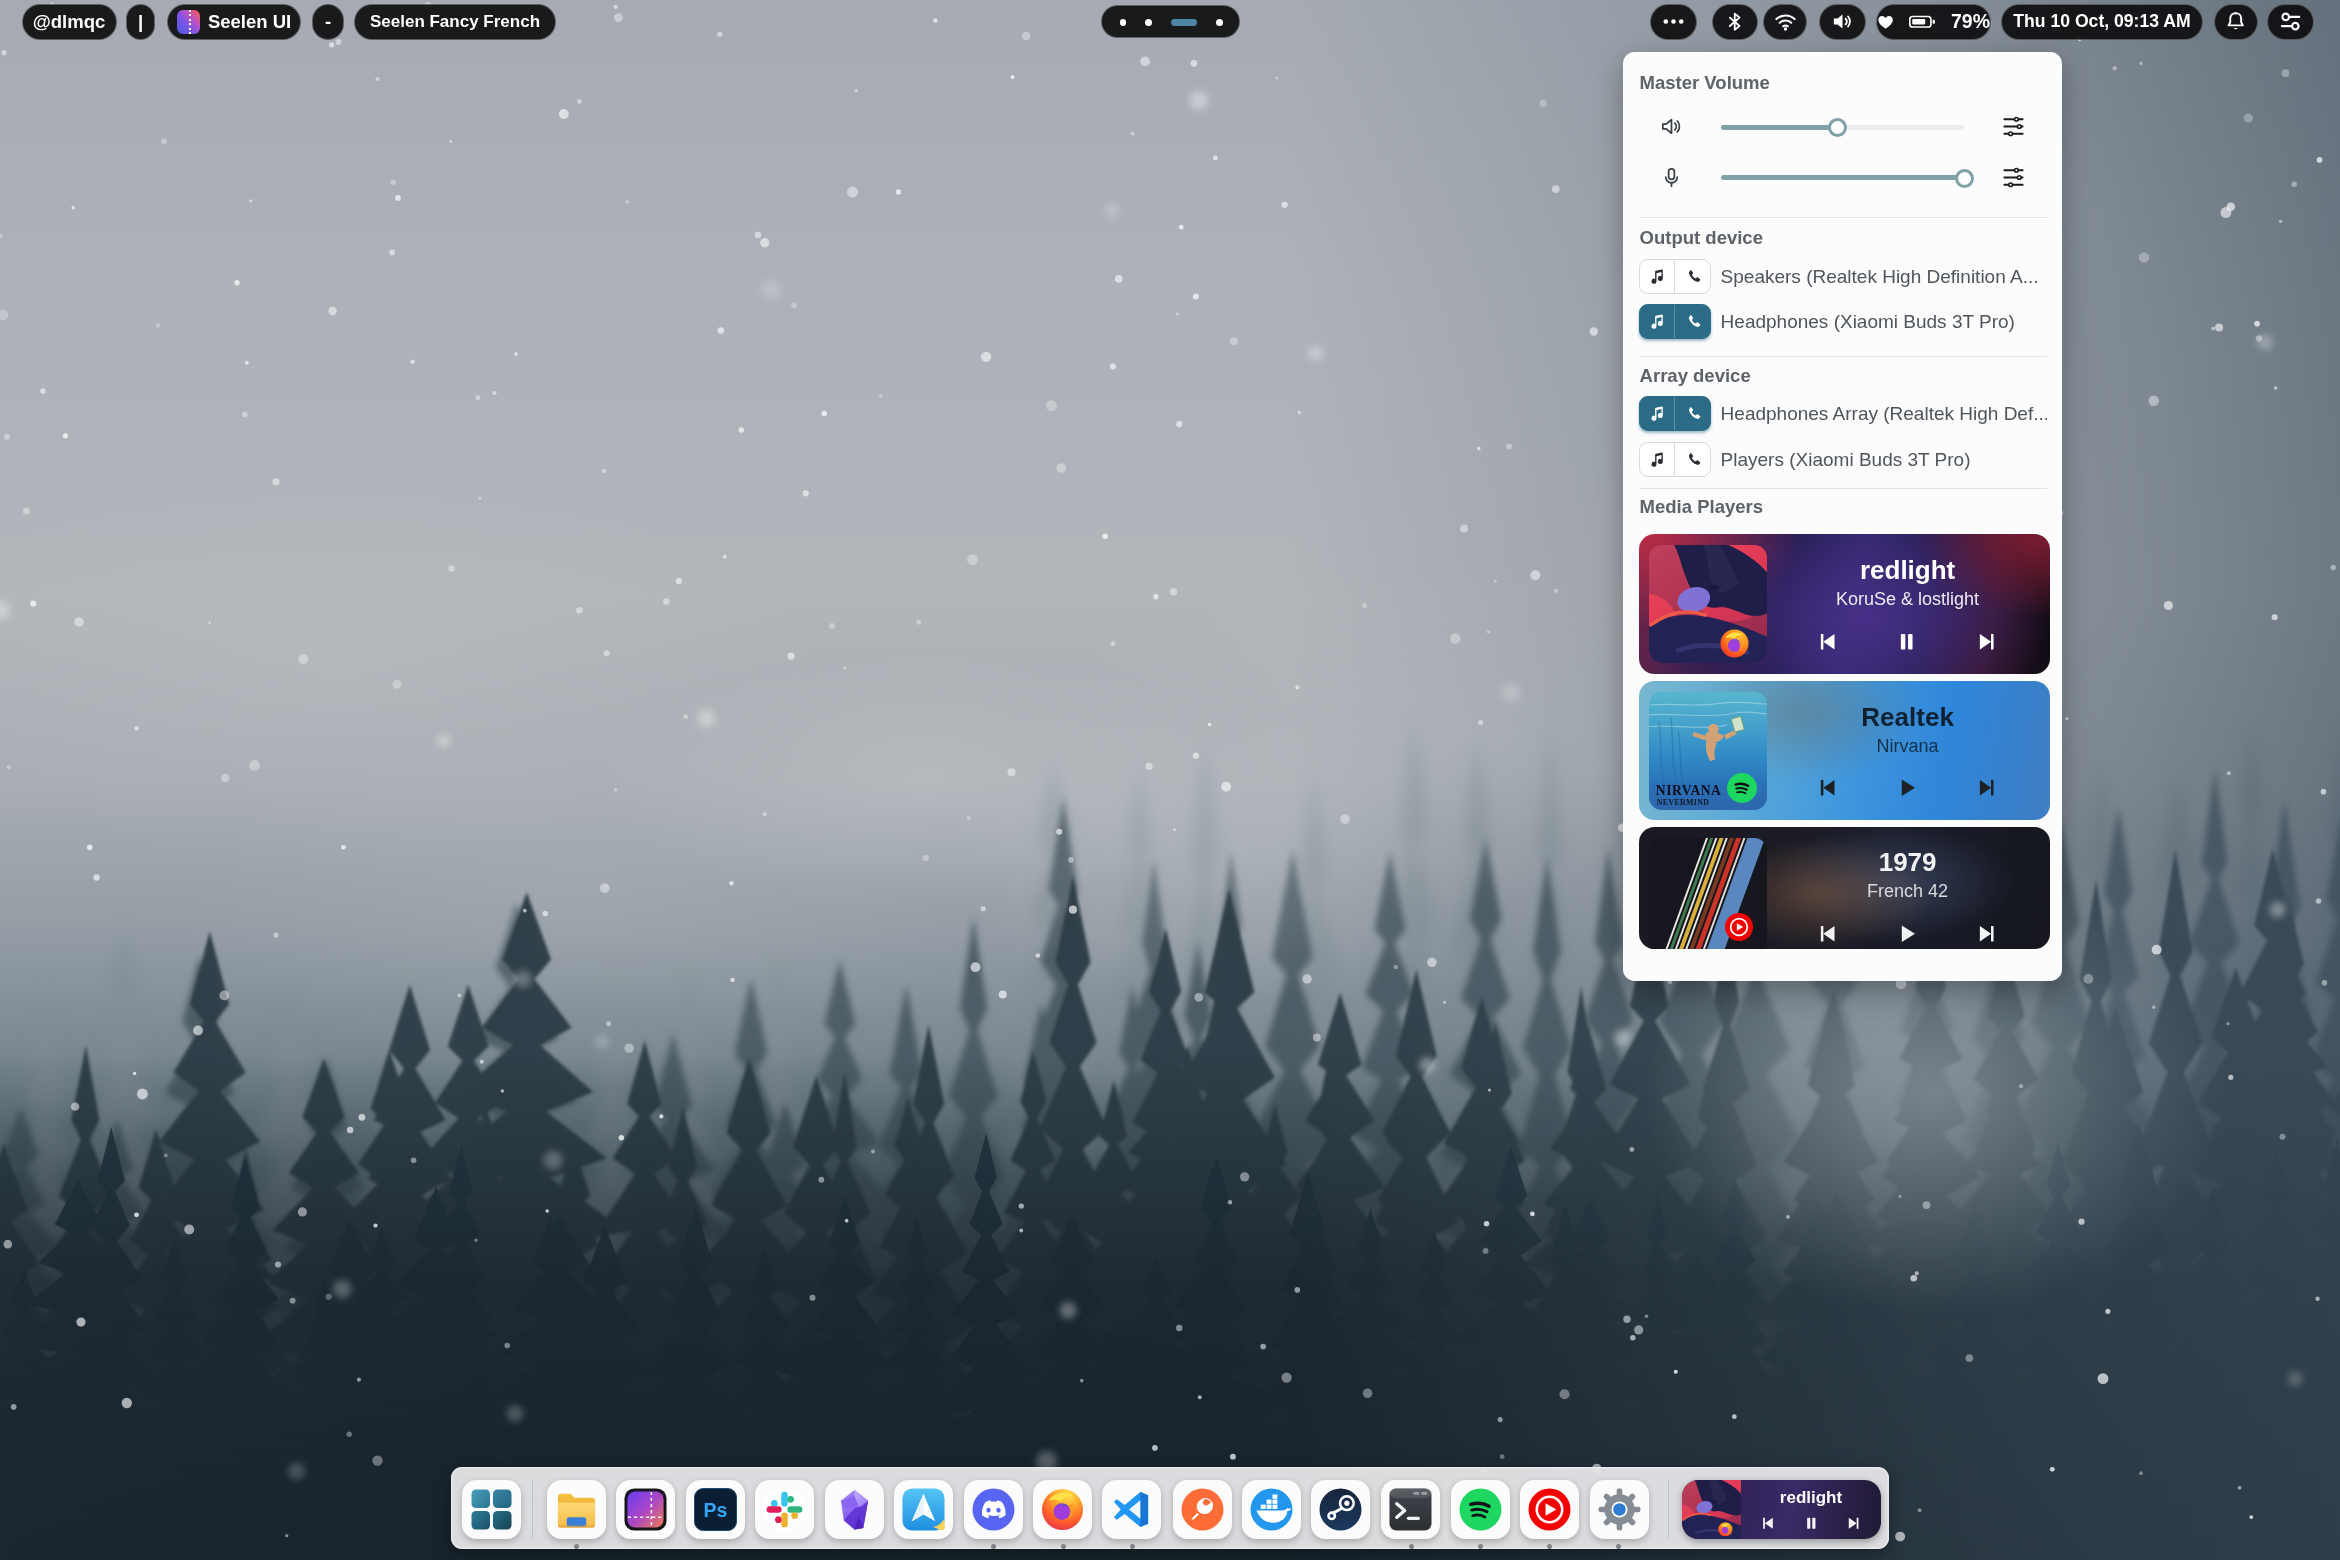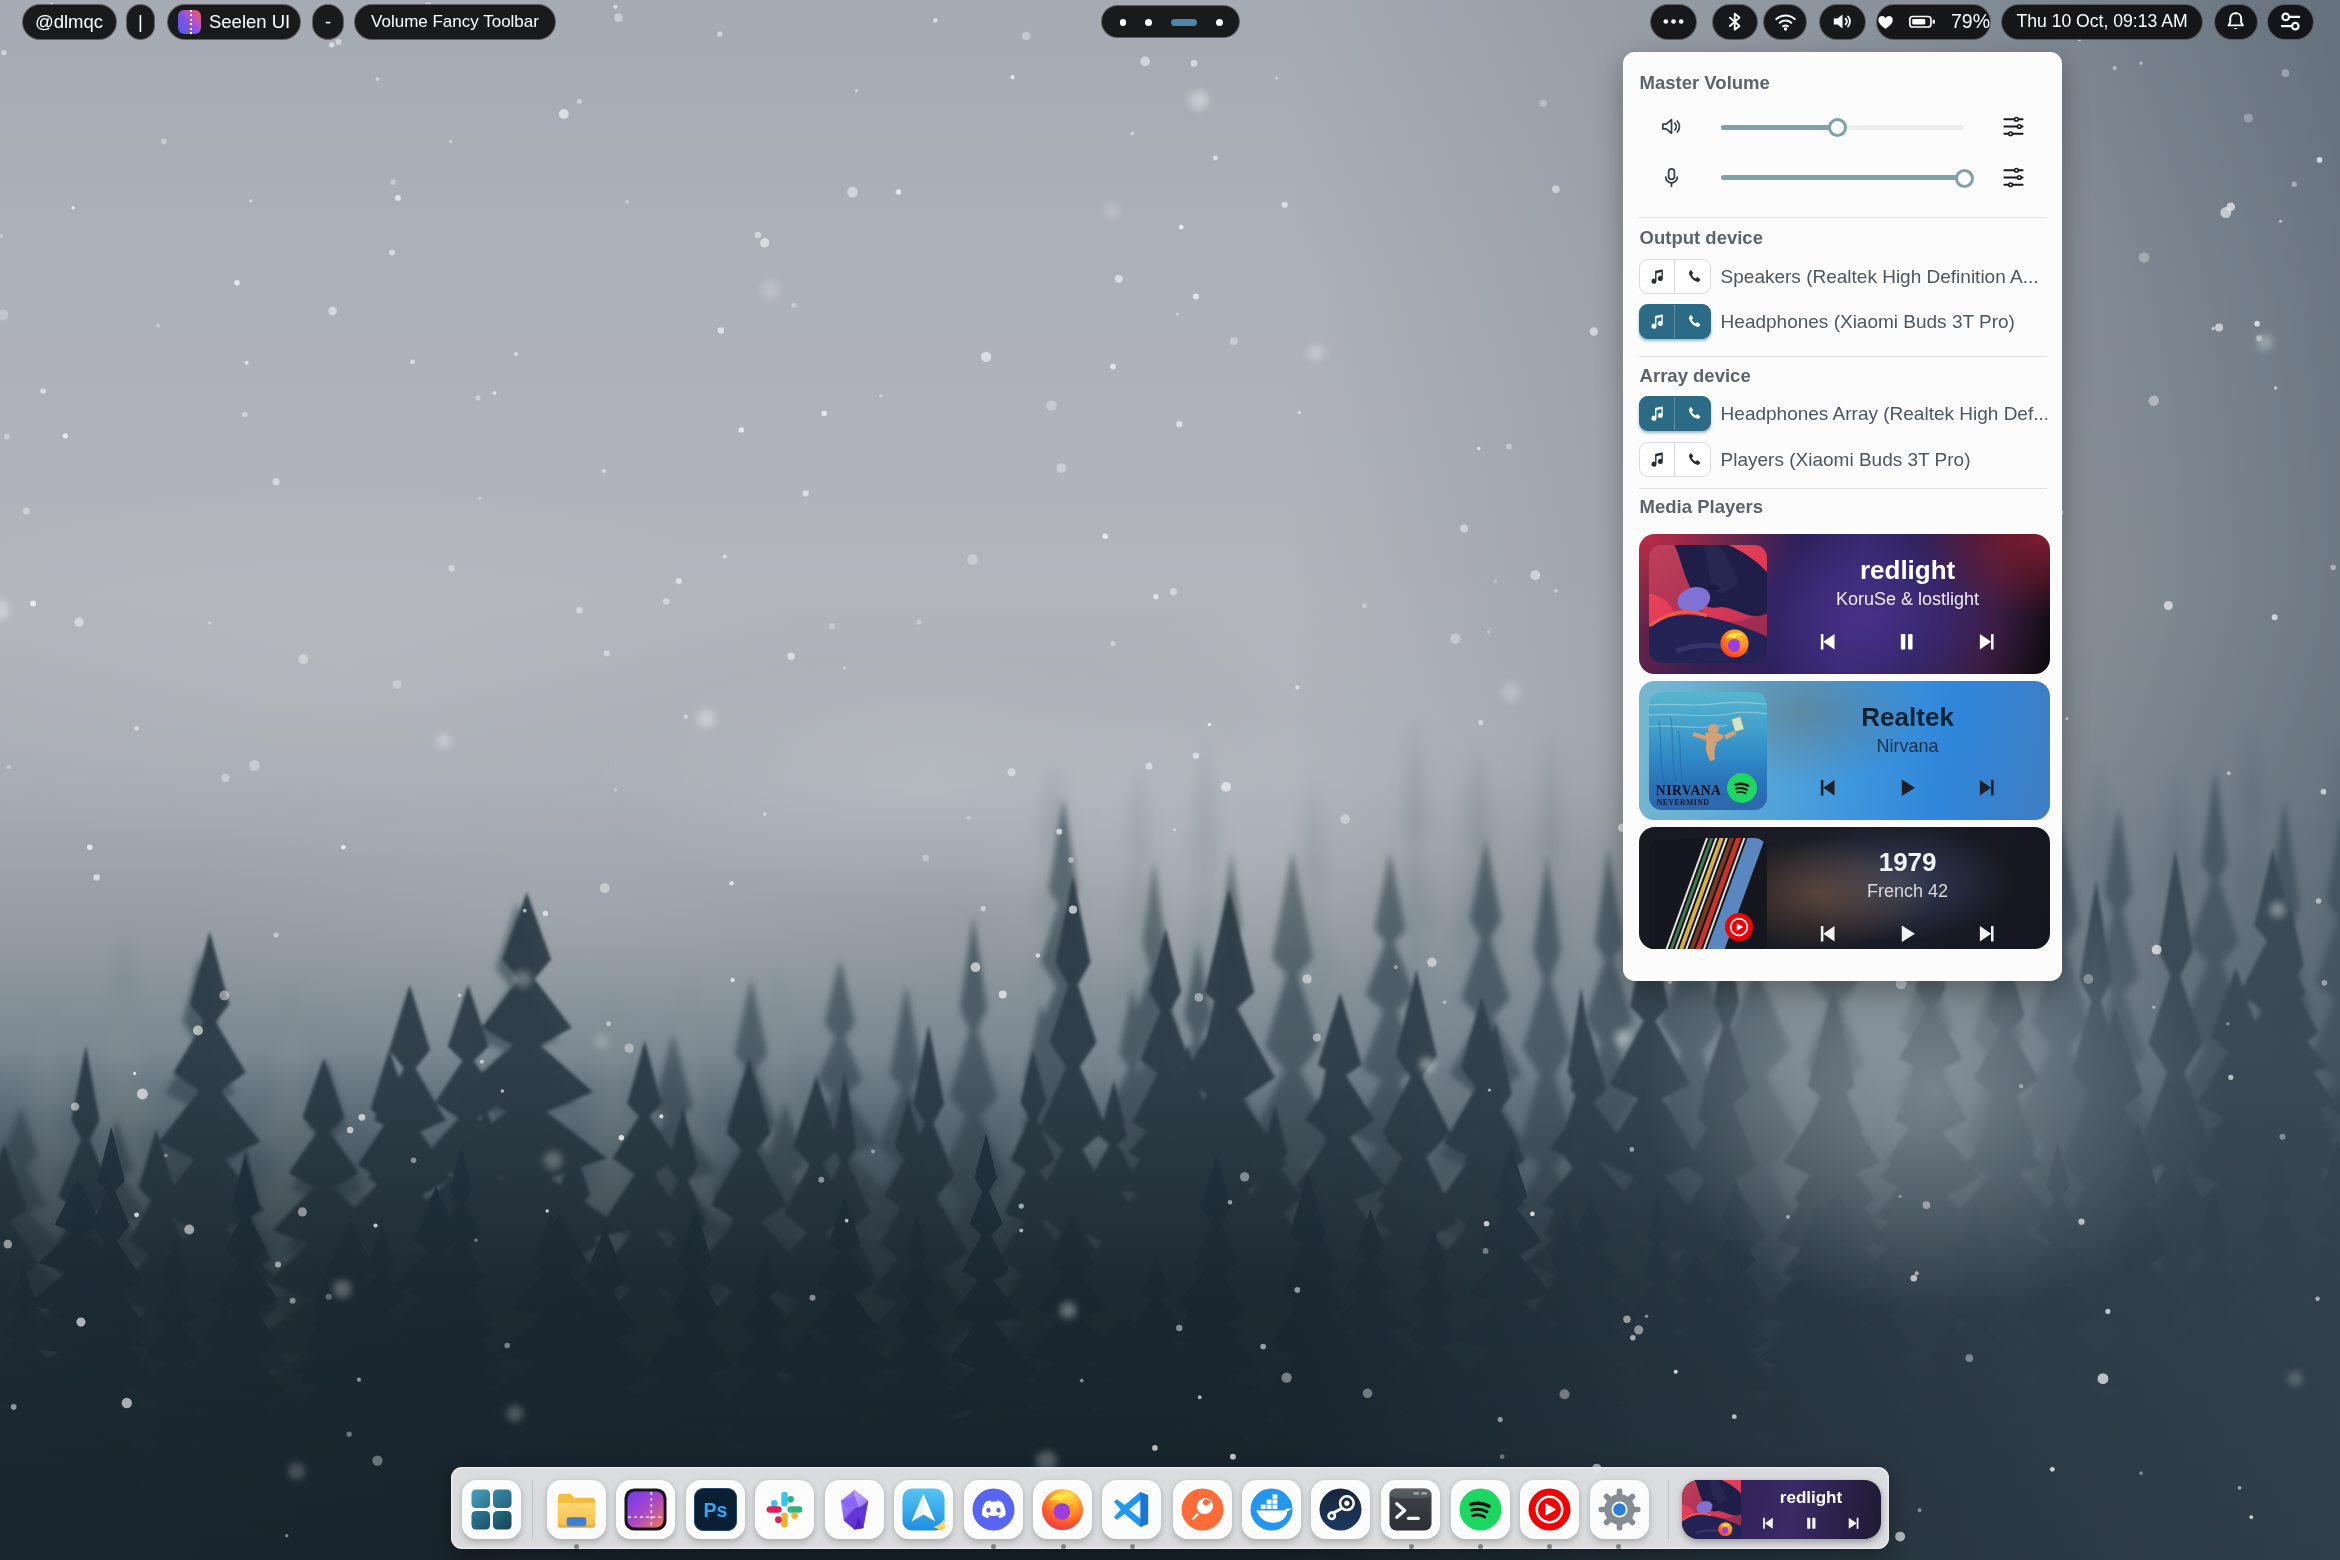--- a/index.html
+++ b/index.html
@@ -1,17 +1,17 @@
 <!DOCTYPE html>
 <html><head><meta charset="utf-8"><style>
 *{margin:0;padding:0;box-sizing:border-box}
 html,body{width:2341px;height:1560px;overflow:hidden;background:#9aa1a8;font-family:"Liberation Sans",sans-serif;}
 #wall{position:absolute;inset:0}
 .pill{position:absolute;top:3.9px;height:36px;background:rgba(13,13,15,0.92);border:1.5px solid rgba(255,255,255,0.3);
- border-radius:18.5px;color:#fff;font-weight:normal;font-size:18.5px;display:flex;align-items:center;justify-content:center;white-space:nowrap}
+ border-radius:18.5px;color:#fff;font-weight:bold;font-size:18.5px;display:flex;align-items:center;justify-content:center;white-space:nowrap}
 .panel{position:absolute;left:1623px;top:52px;width:439px;height:929px;background:#fcfcfd;border-radius:11.7px;
  box-shadow:0 9.8px 29px rgba(0,0,0,0.3);}
 .sect{position:absolute;left:16.6px;font-weight:bold;font-size:18.5px;color:#5d6368}
 .hr{position:absolute;left:15.6px;width:408px;height:1px;background:#e2e3e5}
 .devrow{position:absolute;left:15.6px;height:35px}
 .devbtns{position:absolute;left:0;top:0;display:flex;width:72px;height:35px;border-radius:8.8px;overflow:hidden;border:1px solid #d7d9da;background:#fff}
 .devbtns.sel{border:1px solid #2b6b85;background:#2b6b85;box-shadow:0 2px 2.9px rgba(43,107,133,0.45)}
 .devbtn{flex:1;display:flex;align-items:center;justify-content:center}
 .devbtns .devbtn+.devbtn{border-left:1px solid #d7d9da}
 .devbtns.sel .devbtn+.devbtn{border-left:1px solid rgba(255,255,255,0.25)}
@@ -604,21 +604,21 @@
 <div class="pill" style="left:21.5px;width:95px">@dlmqc</div>
 <div class="pill" style="left:126px;width:29px">|</div>
 <div class="pill" style="left:167px;width:134px">
     <div style="width:23.4px;height:23.4px;border-radius:5.9px;margin-right:7.8px;position:relative;overflow:hidden;flex:none;
 background:linear-gradient(50deg,#4b5be2 0%,#7b55e6 40%,#b852c8 65%,#e8566e 88%,#f06060 100%)">
 <div style="position:absolute;left:12.7px;top:0;width:2px;height:23.4px;background:repeating-linear-gradient(180deg,#fff 0 2px,transparent 2px 4.4px)"></div>
 </div>
     <span>Seelen UI</span>
   </div>
 <div class="pill" style="left:312px;width:32px">-</div>
-<div class="pill" style="left:354px;width:202px;font-size:17px">Volume Fancy Toolbar</div>
+<div class="pill" style="left:354px;width:202px;font-size:17px">Seelen Fancy French</div>
 <div class="pill" style="left:1101px;top:4.9px;width:139px;height:33px;border-radius:16.6px">
 <div style="position:absolute;left:17.6px;top:13px;width:6.8px;height:6.8px;border-radius:3.9px;background:#fff"></div>
 <div style="position:absolute;left:43px;top:13px;width:6.8px;height:6.8px;border-radius:3.9px;background:#fff"></div>
 <div style="position:absolute;left:69px;top:12.7px;width:26px;height:7.8px;border-radius:3.9px;background:#4d87a8"></div>
 <div style="position:absolute;left:114px;top:13px;width:6.8px;height:6.8px;border-radius:3.9px;background:#fff"></div>
   </div>
 <div class="pill" style="left:1650px;width:47px">
     <svg width="25" height="25" viewBox="0 0 26 26" style="">
       <g fill="#fff">
         <circle cx="5" cy="13" r="2.4"></circle>

